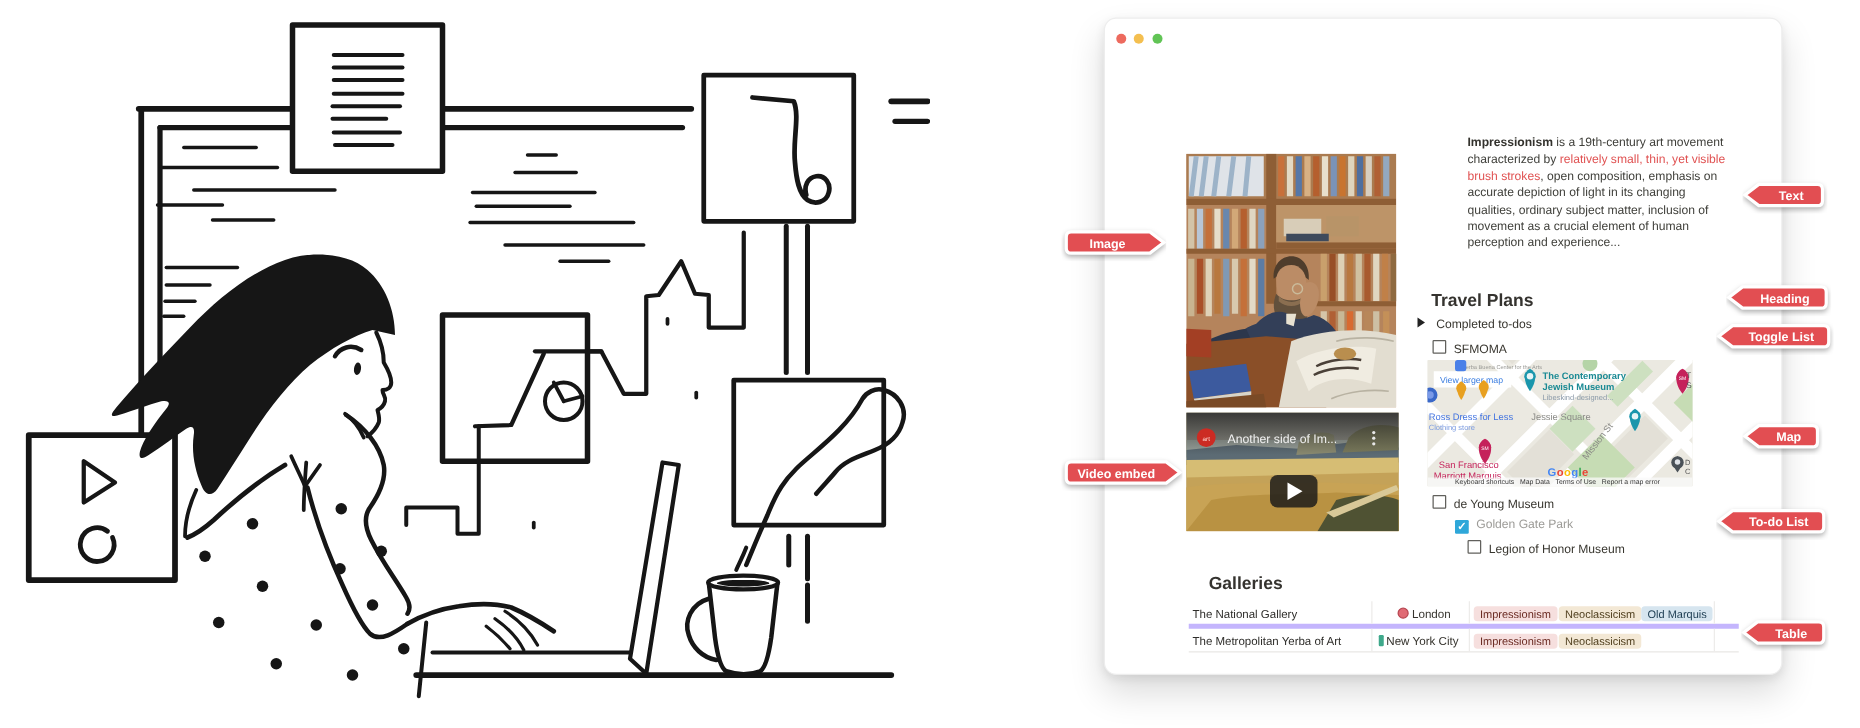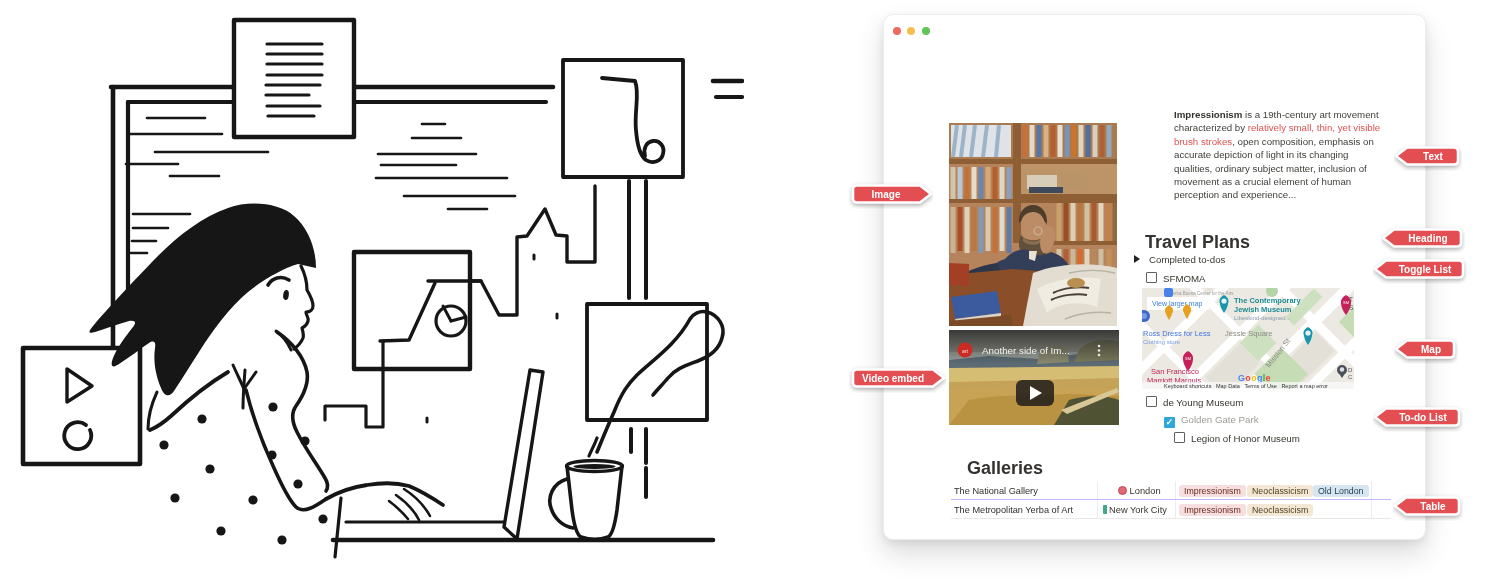--- a/index.html
+++ b/index.html
@@ -9,21 +9,21 @@
   
   #win{position:absolute;left:883px;top:14px;width:541px;height:524px;
        background:#ffffff;border-radius:10px;border:1px solid #ededed;
        box-shadow:0 14px 28px rgba(0,0,0,.14), 0 3px 8px rgba(0,0,0,.08);}
   .dot{position:absolute;width:8px;height:8px;border-radius:50%;top:12px;}
   #title{position:absolute;left:67px;top:59px;font-size:24px;font-weight:bold;
          color:#2f2f2f;letter-spacing:-0.4px;}
   #para{position:absolute;left:261px;top:93px;width:220px;font-size:9.7px;
         line-height:13.4px;color:#40403b;margin-left:29px;}
   .red{color:#e05252;}
-  h4{margin:0;font-size:18px;color:#35332f;}
+  h4{margin:0;font-size:14px;color:#35332f;}
   .todo{position:absolute;font-size:9.7px;color:#38362f;}
   .cb{display:inline-block;width:9px;height:9px;border:1.2px solid #61605c;
       border-radius:1px;vertical-align:-1px;margin-right:6px;background:#fff;}
   .cbc{display:inline-block;width:11px;height:11px;border-radius:1px;
       vertical-align:-2px;margin-right:6px;background:#2ea7d9;color:#fff;
       font-size:9px;line-height:11px;text-align:center;font-weight:bold;}
 </style>
 </head>
 <body>
 
@@ -440,26 +440,26 @@
 
     <text x="96" y="93" font-size="9" font-family="Liberation Sans" font-weight="bold" letter-spacing="0.3"><tspan fill="#4285F4">G</tspan><tspan fill="#EA4335">o</tspan><tspan fill="#FBBC05">o</tspan><tspan fill="#4285F4">g</tspan><tspan fill="#34A853">l</tspan><tspan fill="#EA4335">e</tspan></text>
 
     <rect x="0" y="94" width="212" height="7" fill="rgba(250,250,250,0.75)"></rect>
     <text x="22" y="99.5" font-size="5.5" fill="#333" font-family="Liberation Sans">Keyboard shortcuts&nbsp;&nbsp;&nbsp;Map Data&nbsp;&nbsp;&nbsp;Terms of Use&nbsp;&nbsp;&nbsp;Report a map error</text>
   </svg>
 
   <div class="abs" style="left:67px;top:466px;width:440px;font-size:9.3px;color:#37352f;">
 
 
-    <div style="position:relative;height:18px;border-bottom:1px solid #c4b5fd;">
+    <div style="position:relative;height:18px;border-bottom:4px solid #c4b5fd;">
       <span style="position:absolute;left:3px;top:5px;font-size:9.2px;color:#2f2e2b;">The National Gallery</span>
       <span style="position:absolute;left:152px;top:5px;padding-left:15px;"><span style="display:inline-block;width:7px;height:7px;border-radius:50%;background:#e06a74;border:1px solid #b84853;vertical-align:-1px;"></span> London</span>
       <span style="position:absolute;left:228px;top:3.5px;background:#f6dfde;color:#6a2a22;padding:1px 5px;border-radius:3px;font-size:8.8px;">Impressionism</span>
       <span style="position:absolute;left:296px;top:3.5px;background:#f3e8d5;color:#51401f;padding:1px 5px;border-radius:3px;font-size:8.8px;">Neoclassicism</span>
-      <span style="position:absolute;left:362px;top:3.5px;background:#d6e5ef;color:#1d3d52;padding:1px 5px;border-radius:3px;font-size:8.8px;">Old London</span>
+      <span style="position:absolute;left:362px;top:3.5px;background:#d6e5ef;color:#1d3d52;padding:1px 5px;border-radius:3px;font-size:8.8px;">Old Marquis</span>
       <span style="position:absolute;left:146px;top:0;height:18px;border-left:1px solid #edecea;"></span>
       <span style="position:absolute;left:224px;top:0;height:18px;border-left:1px solid #edecea;"></span>
       <span style="position:absolute;left:420px;top:0;height:18px;border-left:1px solid #edecea;"></span>
     </div>
 
     <div style="position:relative;height:18px;border-bottom:1px solid #e9e8e5;">
       <span style="position:absolute;left:3px;top:5px;font-size:9.2px;color:#2f2e2b;">The Metropolitan Yerba of Art</span>
       <span style="position:absolute;left:152px;top:5px;"><span style="display:inline-block;width:4px;height:9px;background:#3ea88a;vertical-align:-1px;margin-right:2px;border-radius:1px;"></span>New York City</span>
       <span style="position:absolute;left:228px;top:3.5px;background:#f6dfde;color:#6a2a22;padding:1px 5px;border-radius:3px;font-size:8.8px;">Impressionism</span>
       <span style="position:absolute;left:296px;top:3.5px;background:#f3e8d5;color:#51401f;padding:1px 5px;border-radius:3px;font-size:8.8px;">Neoclassicism</span>

